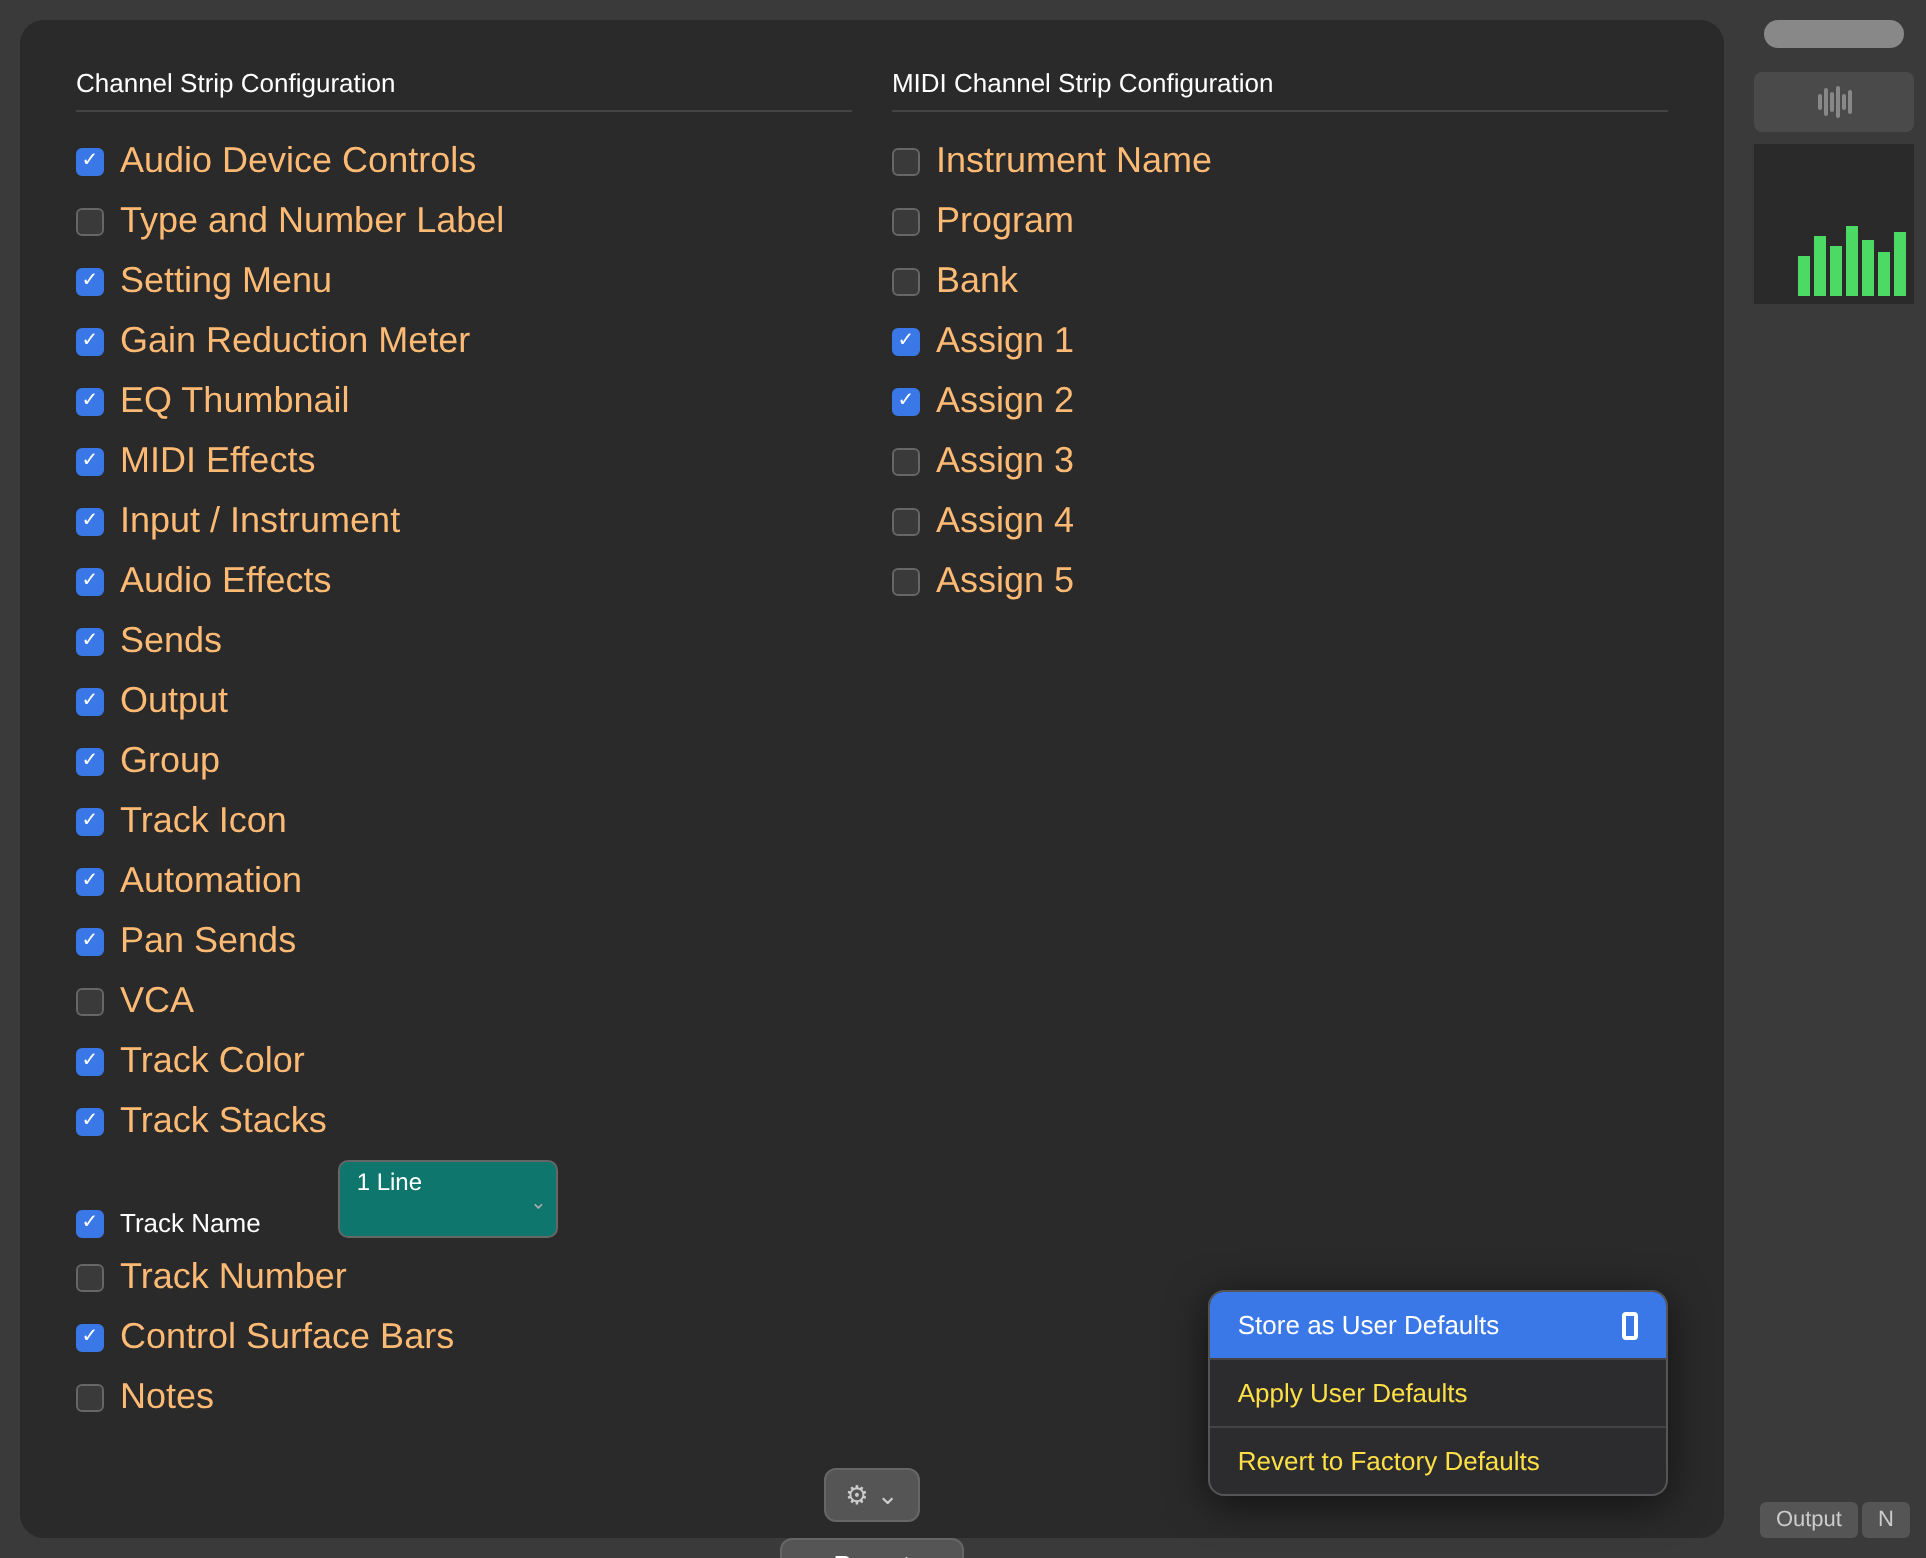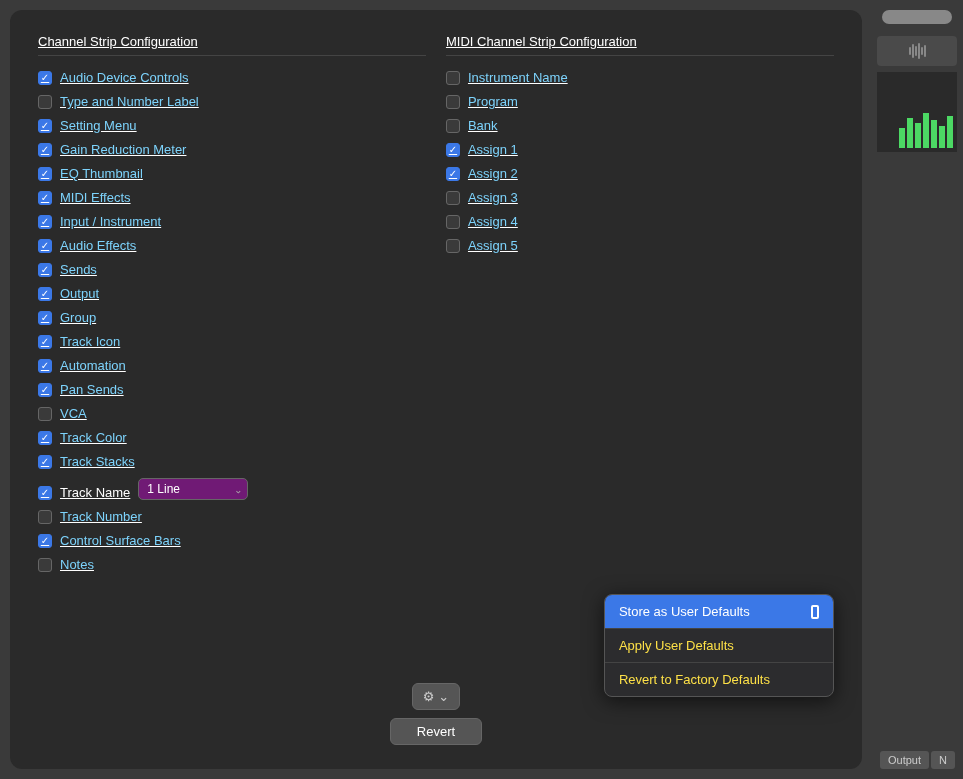--- a/index.html
+++ b/index.html
@@ -81,21 +81,20 @@
       border-radius: 3px;
       padding: 3px 8px;
       font-size: 11px;
       color: #ccc;
     }
 
     .columns-container {
       display: flex;
       gap: 20px;
       flex: 1;
-      text-decoration: underline;
     }
 
     .column {
       flex: 1;
     }
 
     .column-title {
       color: #ffffff;
       font-size: 13px;
       font-weight: 500;
@@ -107,22 +106,22 @@
     .checkbox-item {
       display: flex;
       align-items: center;
       gap: 8px;
       margin-bottom: 9px;
       cursor: pointer;
     }
 
     .checkbox-item label {
       cursor: pointer;
-      color: #7dd3fc;
-      font-size: 13px;
+      color: #fdba74;
+      font-size: 18px;
     }
 
     .checkbox-input {
       width: 14px;
       height: 14px;
       border-radius: 3px;
       border: 1.5px solid #666;
       background: #3a3a3a;
       display: flex;
       align-items: center;
@@ -159,30 +158,31 @@
       position: absolute;
       right: 6px;
       top: 50%;
       transform: translateY(-50%) rotate(180deg);
       color: #aaa;
       font-size: 10px;
       pointer-events: none;
     }
 
     select {
-      background: #701a75;
+      background: #0f766e;
       border: 1px solid #666;
       border-radius: 5px;
       color: #ffffff;
       font-size: 12px;
-      padding: 3px 22px 3px 8px;
+      padding: 3px 22px 20px 8px;
       appearance: none;
       -webkit-appearance: none;
       cursor: pointer;
       min-width: 110px;
+      margin-left: 31px;
     }
 
     .bottom-bar {
       display: flex;
       align-items: center;
       justify-content: flex-end;
       margin-top: 16px;
       gap: 8px;
       position: relative;
       flex-direction: column;

